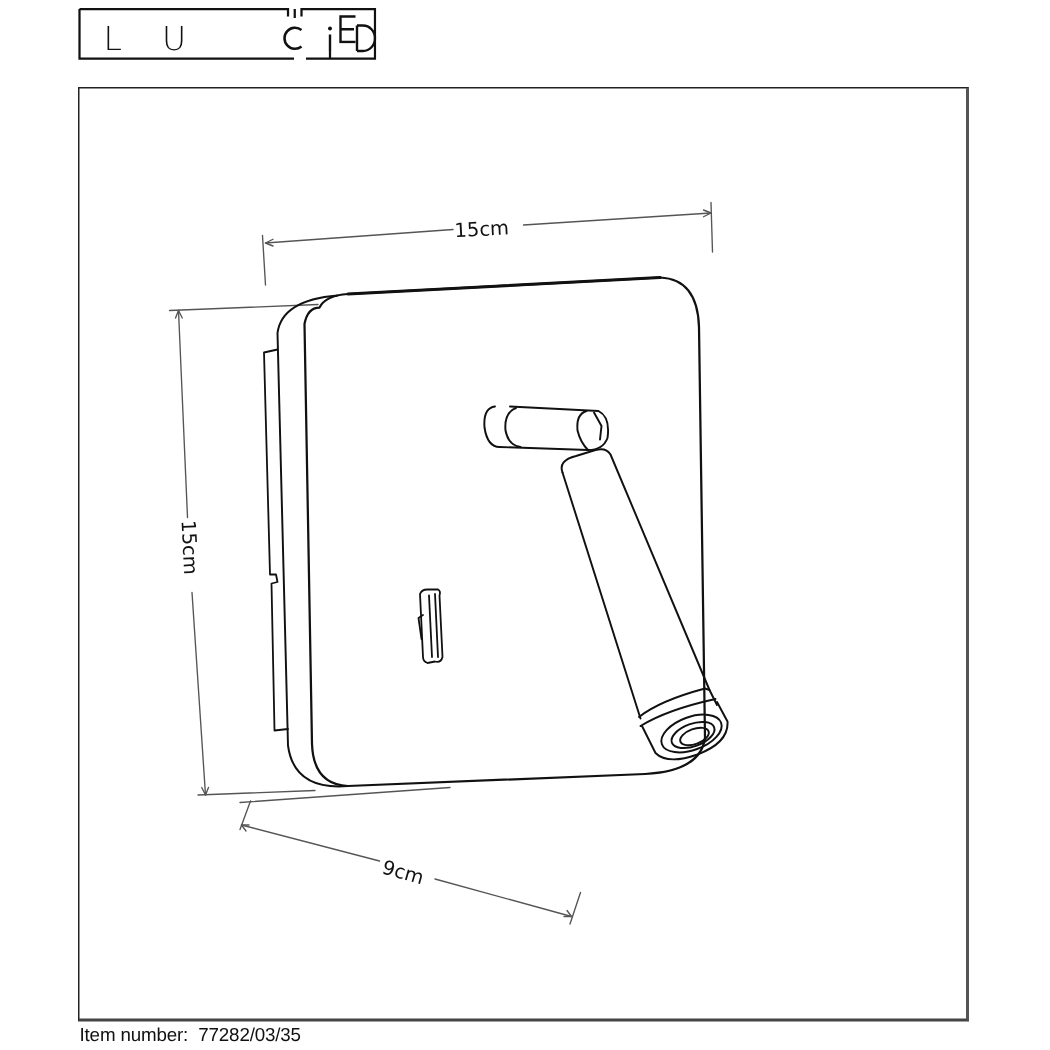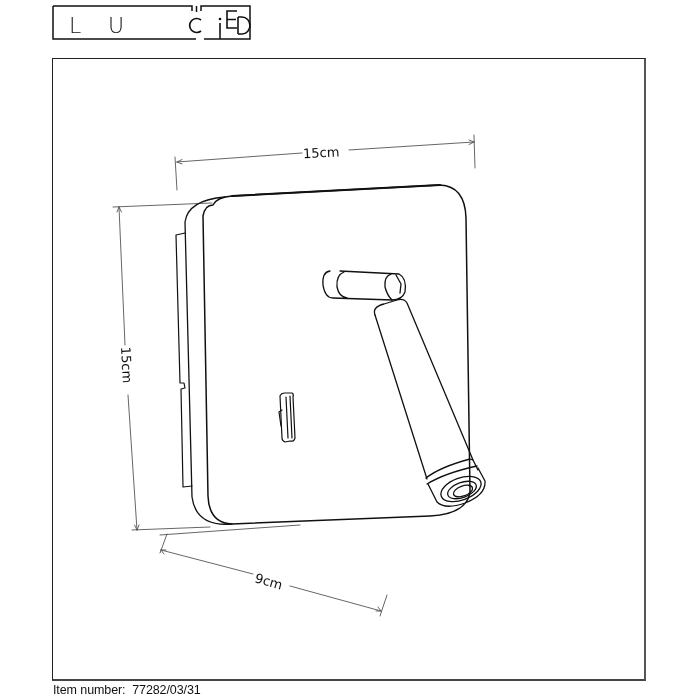--- a/index.html
+++ b/index.html
@@ -155,13 +155,13 @@
       <path d="M427,484 Q445,473 477,466"></path>
 
       <path d="M428,484 L437,502 Q445,510 465,503 Q486,495 485,481 L478,468"></path>
       <ellipse cx="461" cy="489" rx="21" ry="11" transform="rotate(-20 461 489)"></ellipse>
       <ellipse cx="462" cy="490" rx="15" ry="7.5" transform="rotate(-20 462 490)"></ellipse>
       <ellipse cx="463" cy="491" rx="10" ry="5" transform="rotate(-20 463 491)"></ellipse>
     </g>
   </g>
 </svg>
 
-<div class="item-number">Item number:  77282/03/31</div>
+<div class="item-number">Item number:  77282/03/35</div>
 
 </body></html>

